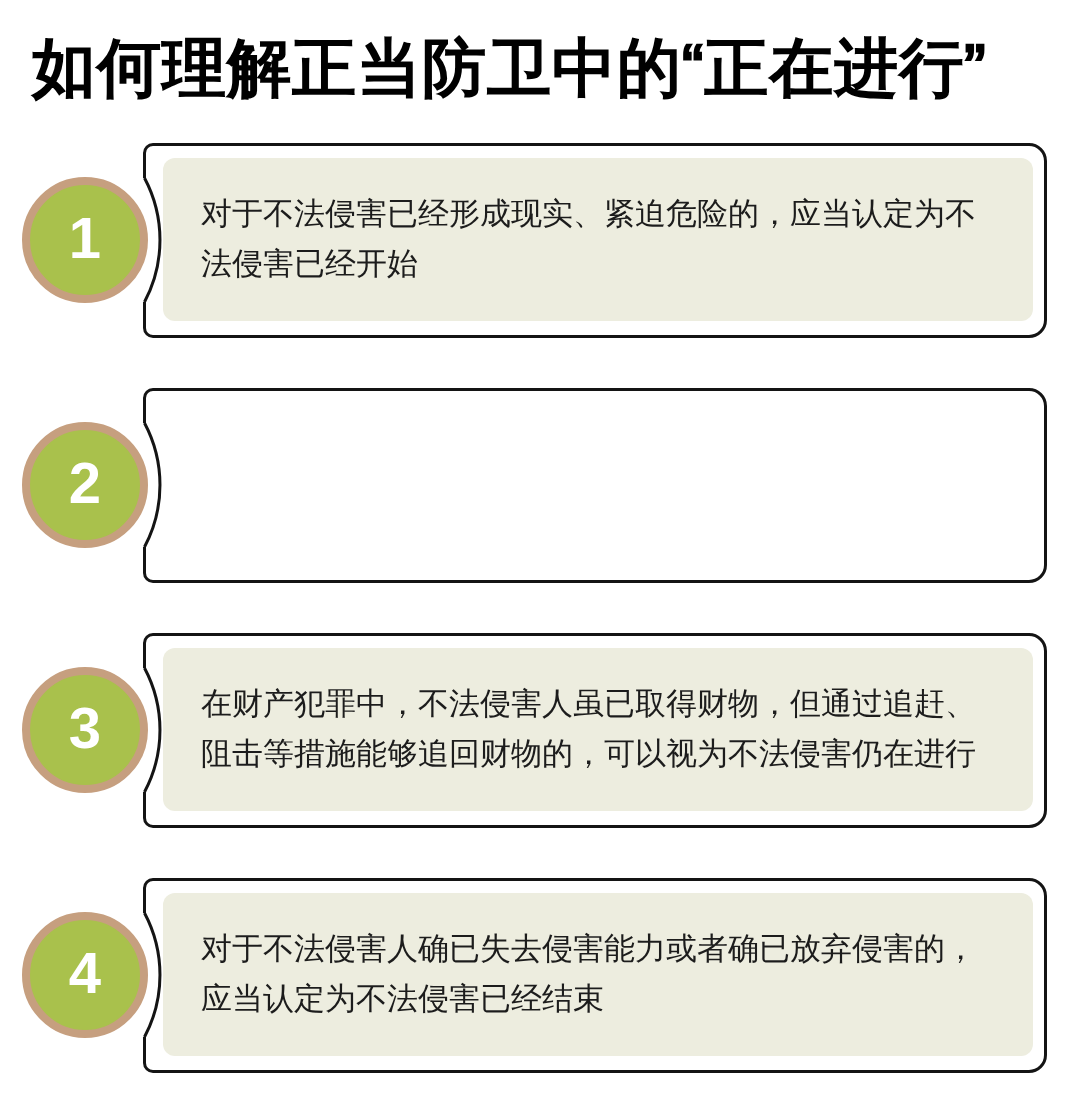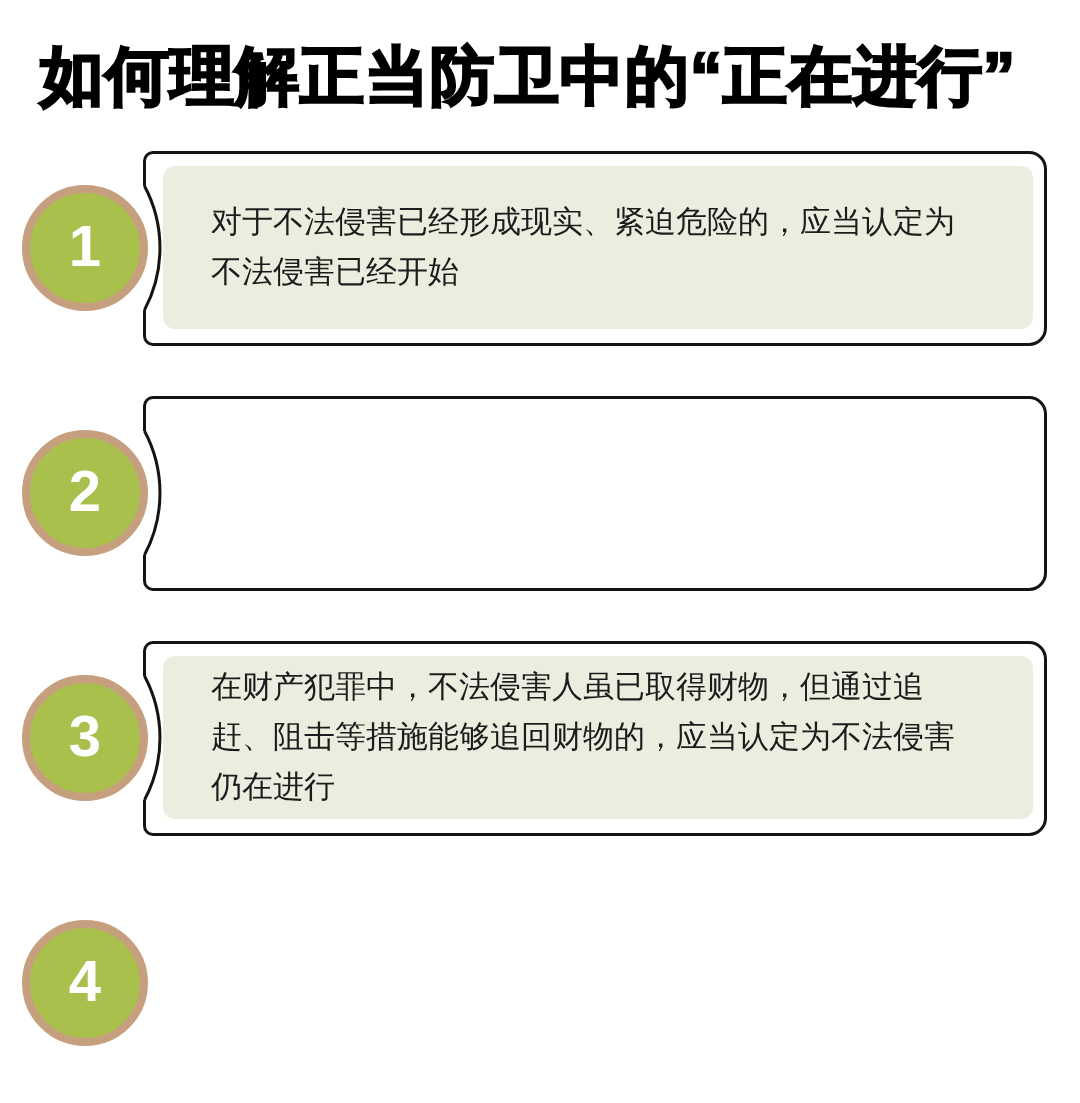--- a/index.html
+++ b/index.html
@@ -9,25 +9,25 @@
     font-family: "Liberation Sans", sans-serif;
   }
   .page {
     position: relative;
     width: 1080px;
     height: 1103px;
     background: #ffffff;
     overflow: hidden;
   }
   .title {
-    margin: 12px;
+    margin: 4px;
     padding: 20px 38px 0 28px;
     font-size: 64px;
     line-height: 1.4;
-    font-weight: 700;
+    font-weight: 400;
     color: #000000;
     letter-spacing: 1px;
     -webkit-text-stroke: 2.4px #000000;
     white-space: nowrap;
   }
   .items {
     margin-top: 29px;
   }
   .item-row {
     position: relative;
@@ -59,21 +59,21 @@
     bottom: 14px;
     background: #ededе0;
     background-color: #ededdf;
     border-radius: 12px;
     display: flex;
     align-items: center;
     box-sizing: border-box;
     padding: 0 52px 0 34px;
   }
   .card-text {
-    margin: 14px;
+    margin: 4px;
     font-size: 31px;
     line-height: 50px;
     color: #1c1c1c;
     letter-spacing: 0;
   }
   .step-circle {
     position: absolute;
     left: 22px;
     top: 50%;
     transform: translateY(-50%);
@@ -131,28 +131,37 @@
       </div>
     </div>
 
     <div class="item-row">
       <div class="card">
         <svg class="notch" width="20" height="124" viewBox="0 0 20 124">
           <path d="M1.5,0 A132,132 0 0 1 1.5,124 L-1.5,124 L-1.5,0 Z" fill="#ffffff" stroke="none"></path>
           <path d="M1.5,0 A132,132 0 0 1 1.5,124" fill="none" stroke="#141414" stroke-width="3"></path>
         </svg>
         <div class="panel">
-          <p class="card-text">在财产犯罪中，不法侵害人虽已取得财物，但通过追赶、阻击等措施能够追回财物的，应当认定为不法侵害仍在进行</p>
+          <p class="card-text">在财产犯罪中，不法侵害人虽已取得财物，但通过追赶、阻击等措施能够追回财物的，可以视为不法侵害仍在进行</p>
         </div>
       </div>
       <div class="step-circle">
         <span class="step-number">3</span>
       </div>
     </div>
 
     <div class="item-row">
+      <div class="card">
+        <svg class="notch" width="20" height="124" viewBox="0 0 20 124">
+          <path d="M1.5,0 A132,132 0 0 1 1.5,124 L-1.5,124 L-1.5,0 Z" fill="#ffffff" stroke="none"></path>
+          <path d="M1.5,0 A132,132 0 0 1 1.5,124" fill="none" stroke="#141414" stroke-width="3"></path>
+        </svg>
+        <div class="panel">
+          <p class="card-text">对于不法侵害人确已失去侵害能力或者确已放弃侵害的，应当认定为不法侵害已经结束</p>
+        </div>
+      </div>
       <div class="step-circle">
         <span class="step-number">4</span>
       </div>
     </div>
 
   </div>
 </div>
 
 </body></html>

